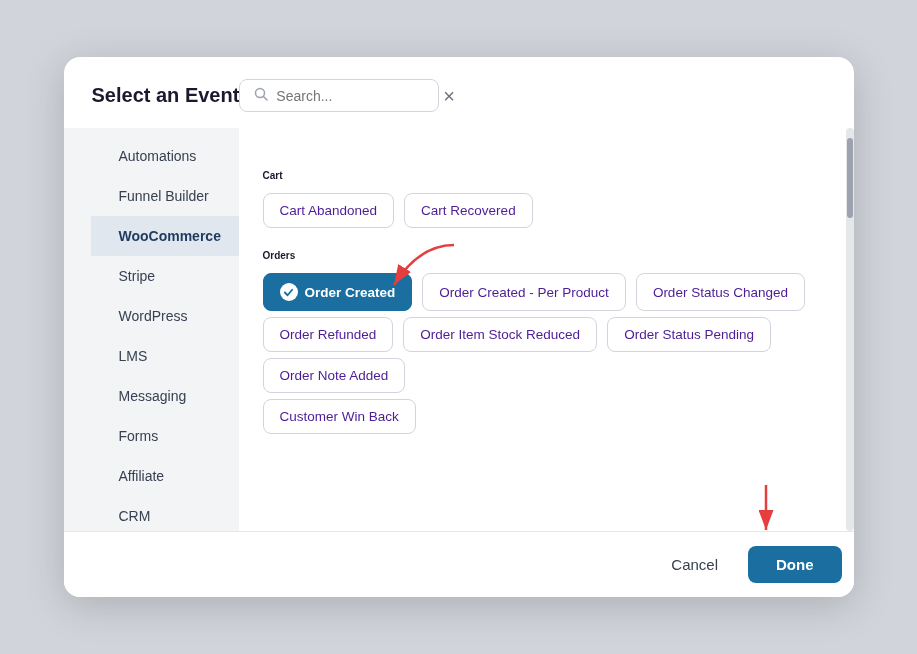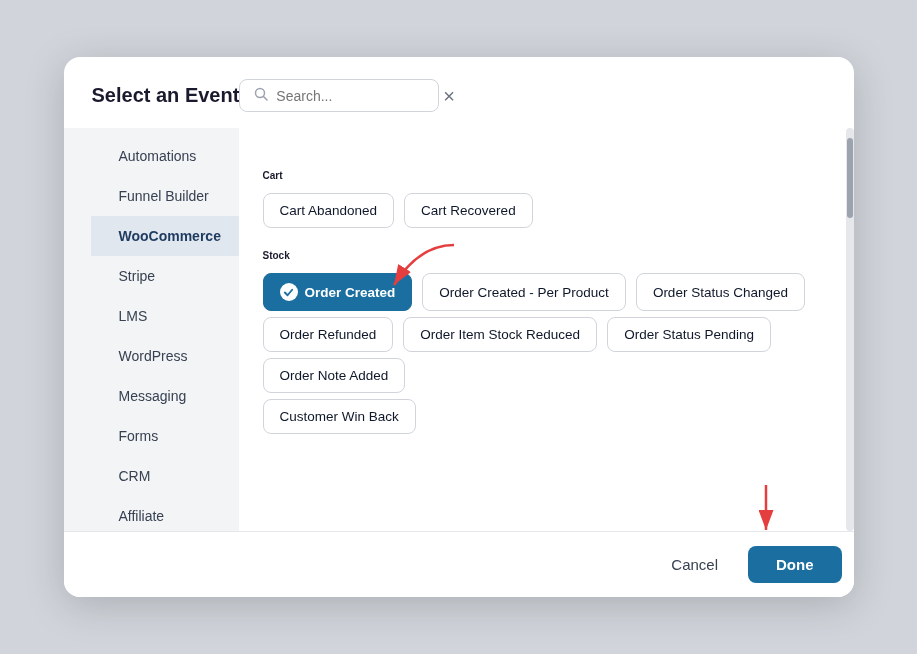--- a/index.html
+++ b/index.html
@@ -116,21 +116,21 @@
       display: flex;
       flex-wrap: wrap;
       gap: 10px;
       margin-bottom: 6px;
     }
     .event-btn {
       border: 1.5px solid #d1d5db;
       border-radius: 8px;
       padding: 9px 16px;
       font-size: 13.5px;
-      color: #0f172a;
+      color: #4c1d95;
       background: #fff;
       cursor: pointer;
       white-space: nowrap;
       font-weight: 400;
     }
     .event-btn.selected {
       background: #1a6fa0;
       border-color: #1a6fa0;
       color: #fff;
       font-weight: 600;
@@ -232,26 +232,26 @@
     </div>
   </div>
 
   <div class="modal-body">
 
     <div class="sidebar">
       <div class="sidebar-item">Automations</div>
       <div class="sidebar-item">Funnel Builder</div>
       <div class="sidebar-item active">WooCommerce</div>
       <div class="sidebar-item">Stripe</div>
+      <div class="sidebar-item">WordPress</div>
       <div class="sidebar-item">LMS</div>
-      <div class="sidebar-item">WordPress</div>
       <div class="sidebar-item">Messaging</div>
       <div class="sidebar-item">Forms</div>
+      <div class="sidebar-item">Affiliate</div>
       <div class="sidebar-item">CRM</div>
-      <div class="sidebar-item">Affiliate</div>
     </div>
 
     <div class="content-with-scrollbar">
       <div class="content-area" style="position:relative;">
 
         <div class="arrow-orders">
           <svg width="80" height="55" viewBox="0 0 80 55">
             <defs>
               <marker id="arrowhead1" markerWidth="8" markerHeight="6" refX="8" refY="3" orient="auto">
                 <polygon points="0 0, 8 3, 0 6" fill="#e53e3e"></polygon>
@@ -260,21 +260,21 @@
             <path d="M 75 5 Q 40 5 15 45" stroke="#e53e3e" stroke-width="2.5" fill="none" marker-end="url(#arrowhead1)"></path>
           </svg>
         </div>
 
         <div class="section-title">Cart</div>
         <div class="event-buttons-row">
           <button class="event-btn">Cart Abandoned</button>
           <button class="event-btn">Cart Recovered</button>
         </div>
 
-        <div class="section-title">Stock</div>
+        <div class="section-title">Orders</div>
         <div class="event-buttons-row">
           <button class="event-btn selected">
             <span class="check-circle">
               <svg viewBox="0 0 12 12" fill="none">
                 <polyline points="2,6 5,9 10,3" stroke="#1a6fa0" stroke-width="2" stroke-linecap="round" stroke-linejoin="round"></polyline>
               </svg>
             </span>
             Order Created
           </button>
           <button class="event-btn">Order Created - Per Product</button>

